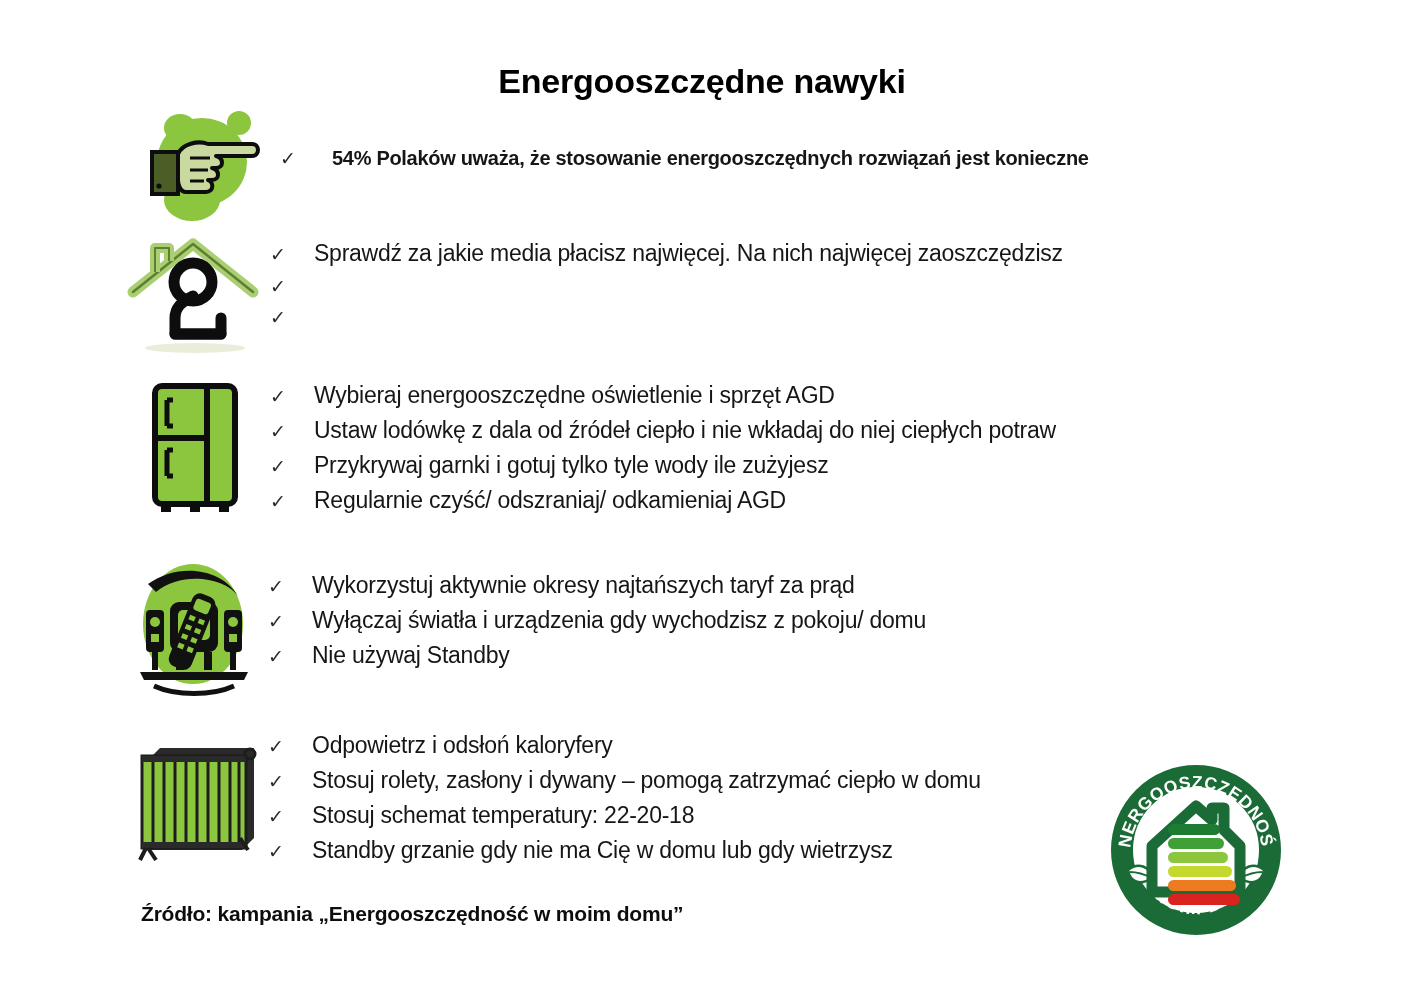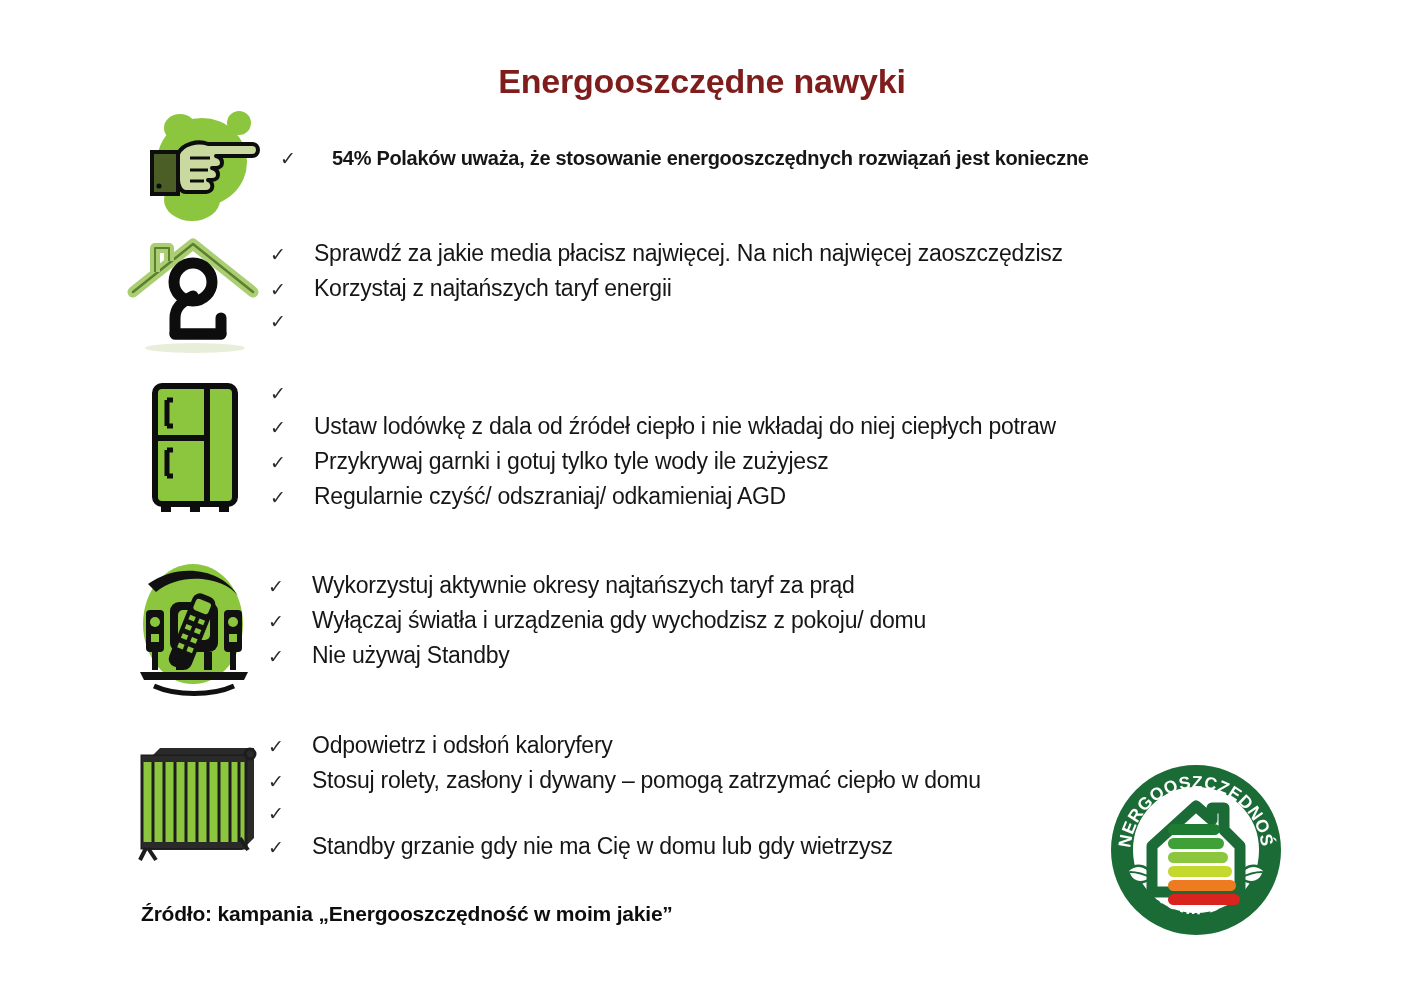--- a/index.html
+++ b/index.html
@@ -19,21 +19,21 @@
   
   .slide-title {
     position: absolute;
     left: 0;
     top: 62px;
     width: 1404px;
     text-align: center;
     font-size: 34px;
     font-weight: bold;
     letter-spacing: -0.2px;
-    color: #7f1d1d;
+    color: #000000;
   }
 
   
   .section {
     position: absolute;
     display: flex;
     align-items: flex-start;
   }
   .icon-cell {
     width: 150px;
@@ -165,21 +165,20 @@
       <path d="M50 100 L96 100" stroke="#0d0d0d" stroke-width="11" stroke-linecap="round"></path>
     </svg>
   </div>
   <div class="bullets">
     <div class="bullet">
       <span class="check">✓</span>
       <span class="btext">Sprawdź za jakie media płacisz najwięcej. Na nich najwięcej zaoszczędzisz</span>
     </div>
     <div class="bullet">
       <span class="check">✓</span>
-      <span class="btext">Korzystaj z najtańszych taryf energii</span>
     </div>
     <div class="bullet">
       <span class="check">✓</span>
     </div>
   </div>
 </div>
 
 <div class="section" id="section-fridge">
   <div class="icon-cell">
     <svg class="icon-svg" width="120" height="140" viewBox="0 0 120 140" aria-hidden="true">
@@ -189,20 +188,21 @@
       <path d="M32 22 L32 48 M32 22 L38 22 M32 48 L38 48" stroke="#0d0d0d" stroke-width="5" fill="none"></path>
       <path d="M32 72 L32 98 M32 72 L38 72 M32 98 L38 98" stroke="#0d0d0d" stroke-width="5" fill="none"></path>
       <rect x="26" y="124" width="10" height="10" fill="#0d0d0d"></rect>
       <rect x="55" y="124" width="10" height="10" fill="#0d0d0d"></rect>
       <rect x="84" y="124" width="10" height="10" fill="#0d0d0d"></rect>
     </svg>
   </div>
   <div class="bullets">
     <div class="bullet">
       <span class="check">✓</span>
+      <span class="btext">Wybieraj energooszczędne oświetlenie i sprzęt AGD</span>
     </div>
     <div class="bullet">
       <span class="check">✓</span>
       <span class="btext">Ustaw lodówkę z dala od źródeł ciepło i nie wkładaj do niej ciepłych potraw</span>
     </div>
     <div class="bullet">
       <span class="check">✓</span>
       <span class="btext">Przykrywaj garnki i gotuj tylko tyle wody ile zużyjesz</span>
     </div>
     <div class="bullet">
@@ -288,29 +288,30 @@
     <div class="bullet">
       <span class="check">✓</span>
       <span class="btext">Odpowietrz i odsłoń kaloryfery</span>
     </div>
     <div class="bullet">
       <span class="check">✓</span>
       <span class="btext">Stosuj rolety, zasłony i dywany – pomogą zatrzymać ciepło w domu</span>
     </div>
     <div class="bullet">
       <span class="check">✓</span>
+      <span class="btext">Stosuj schemat temperatury: 22-20-18</span>
     </div>
     <div class="bullet">
       <span class="check">✓</span>
       <span class="btext">Standby grzanie gdy nie ma Cię w domu lub gdy wietrzysz</span>
     </div>
   </div>
 </div>
 
-<div class="source">Źródło: kampania „Energooszczędność w moim jakie”</div>
+<div class="source">Źródło: kampania „Energooszczędność w moim domu”</div>
 
 <div class="logo">
   <svg width="176" height="176" viewBox="0 0 176 176" aria-hidden="true">
     <defs>
       <path id="arcTop" d="M 22 92 A 66 66 0 0 1 154 92"></path>
       <path id="arcBottom" d="M 28 92 A 60 60 0 0 0 148 92"></path>
     </defs>
 
     <circle cx="88" cy="88" r="84" fill="#ffffff"></circle>
     <circle cx="88" cy="88" r="76" fill="none" stroke="#1B6B37" stroke-width="26"></circle>

